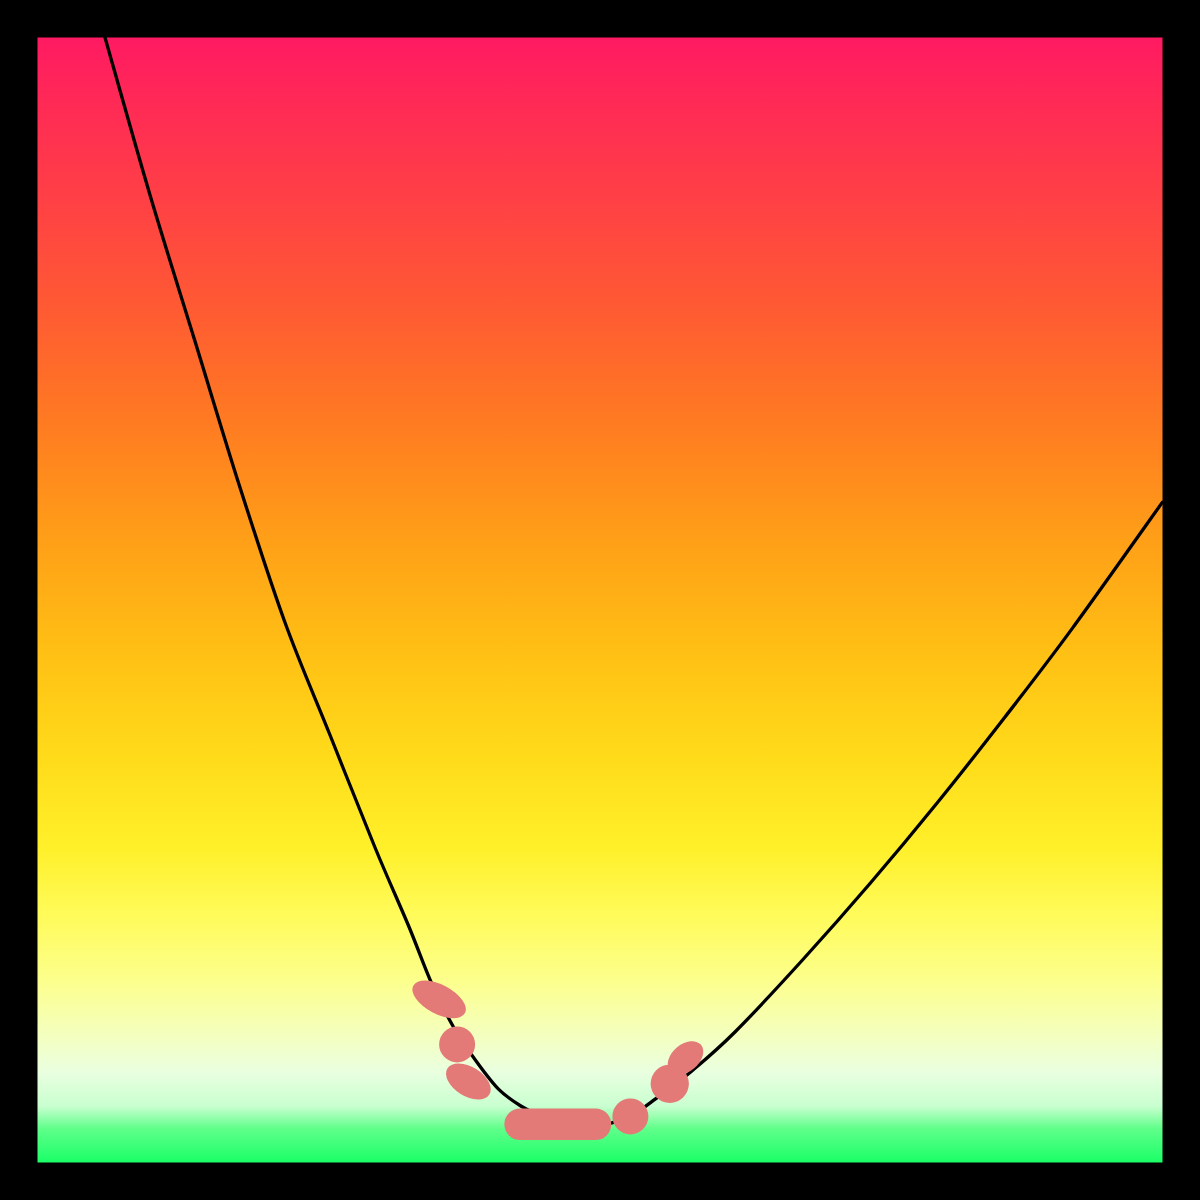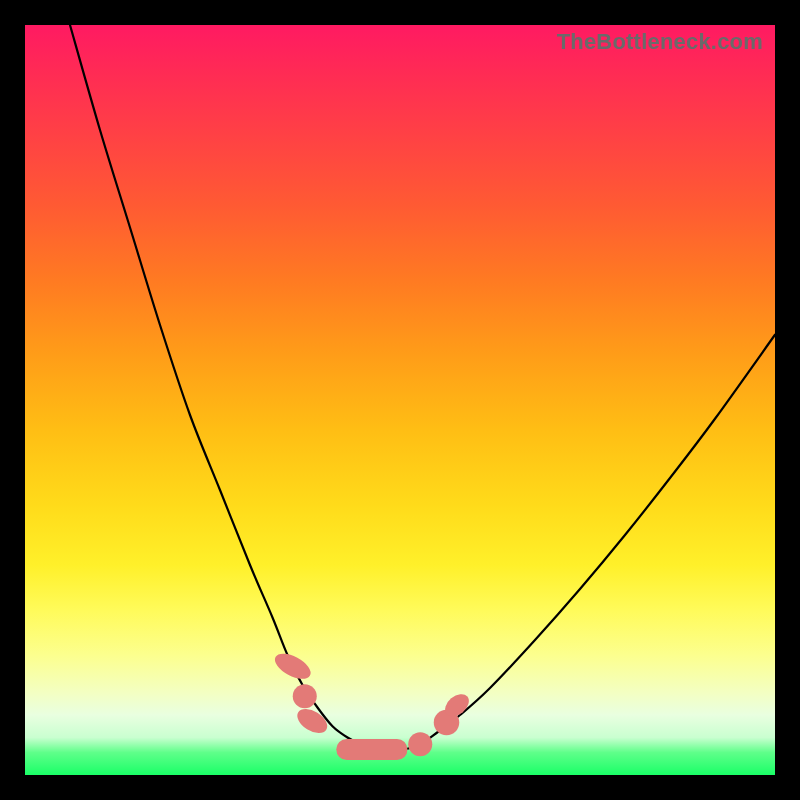--- a/index.html
+++ b/index.html
@@ -78,21 +78,20 @@
     fill: #e37a77;
     stroke: none;
   }
 </style>
 </head>
 <body>
 
 <div class="frame">
   <div class="plot-area"></div>
 
-  <div class="watermark">TheBottleneck.com</div>
 
   <svg class="curve" viewBox="0 0 750 750">
     <path id="curvePath" class="curve-path" d="M 45.00 0.00 C 50.00 17.50, 65.00 71.25, 75.00 105.00 C 85.00 138.75, 95.00 170.00, 105.00 202.50 C 115.00 235.00, 125.00 268.75, 135.00 300.00 C 145.00 331.25, 155.00 362.50, 165.00 390.00 C 175.00 417.50, 185.00 440.00, 195.00 465.00 C 205.00 490.00, 216.25 518.75, 225.00 540.00 C 233.75 561.25, 241.25 577.50, 247.50 592.50 C 253.75 607.50, 257.50 618.75, 262.50 630.00 C 267.50 641.25, 272.50 651.25, 277.50 660.00 C 282.50 668.75, 287.50 675.63, 292.50 682.50 C 297.50 689.38, 302.50 696.25, 307.50 701.25 C 312.50 706.25, 317.50 709.38, 322.50 712.50 C 327.50 715.63, 332.50 718.13, 337.50 720.00 C 342.50 721.88, 347.50 722.88, 352.50 723.75 C 357.50 724.63, 362.50 725.25, 367.50 725.25 C 372.50 725.25, 377.50 725.00, 382.50 723.75 C 387.50 722.50, 392.50 720.50, 397.50 717.75 C 402.50 715.00, 406.25 711.88, 412.50 707.25 C 418.75 702.63, 426.25 697.38, 435.00 690.00 C 443.75 682.63, 452.50 675.50, 465.00 663.00 C 477.50 650.50, 495.00 631.50, 510.00 615.00 C 525.00 598.50, 540.00 581.50, 555.00 564.00 C 570.00 546.50, 585.00 528.50, 600.00 510.00 C 615.00 491.50, 630.00 472.38, 645.00 453.00 C 660.00 433.63, 672.50 417.63, 690.00 393.75 C 707.50 369.88, 740.00 323.75, 750.00 309.75"></path>
     <g id="markersGroup">
         <ellipse class="marker" cx="267.75" cy="641.25" rx="9.75" ry="19.50" transform="rotate(-62 267.75 641.25)"></ellipse>
         <circle class="marker" cx="279.75" cy="671.25" r="12.00"></circle>
         <ellipse class="marker" cx="287.25" cy="696.00" rx="9.75" ry="16.50" transform="rotate(-58 287.25 696.00)"></ellipse>
         <rect class="marker-pill" x="311.25" y="714.00" width="71.25" height="21.00" rx="10.50" ry="10.50"></rect>
         <circle class="marker" cx="395.25" cy="719.25" r="12.00"></circle>
         <circle class="marker" cx="421.50" cy="697.50" r="12.75"></circle>

